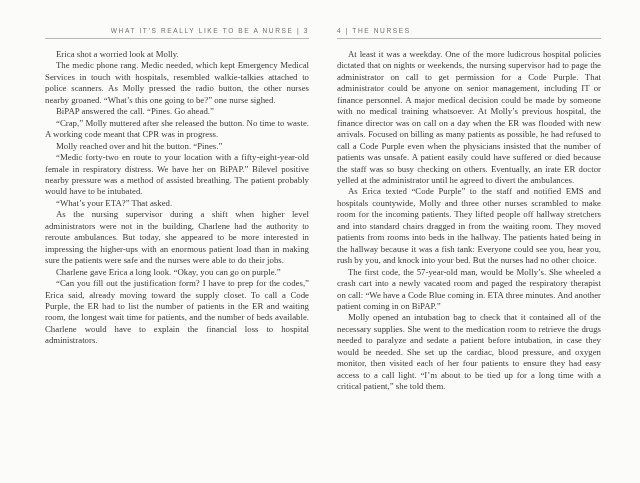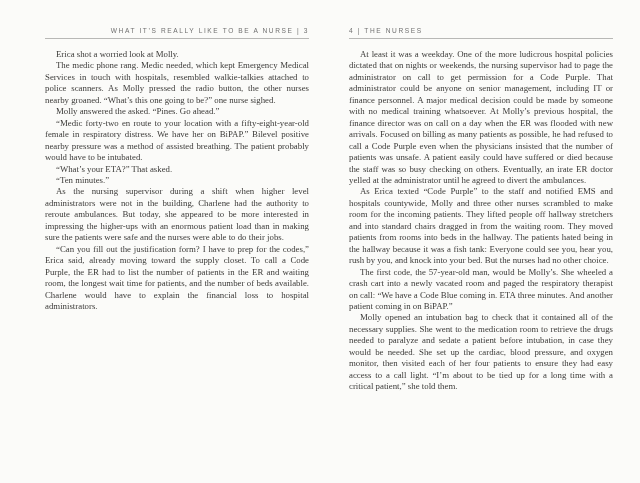--- a/index.html
+++ b/index.html
@@ -9,21 +9,21 @@
     height: 483px;
     background: #fbfbf9;
     overflow: hidden;
   }
   .spread {
     box-sizing: border-box;
     width: 640px;
     height: 483px;
     display: flex;
     padding: 20px 43px 0 45px;
-    gap: 40px;
+    gap: 28px;
   }
   .page {
     width: 264px;
     flex: 0 0 264px;
     overflow: hidden;
   }
   .running-header {
     font-family: "Liberation Sans", sans-serif;
     font-size: 6.6px;
     letter-spacing: 1.6px;
@@ -59,25 +59,27 @@
 <body>
 
 <div class="spread">
 
   <div class="page">
     <div class="running-header align-right">WHAT IT’S REALLY LIKE TO BE A NURSE | 3</div>
     <hr class="header-rule">
     <div class="page-body">
         <p><span>Erica shot a worried look at Molly.</span></p>
         <p><span>The medic phone rang. Medic needed, which kept Emergency Medical Services in touch with hospitals, resembled walkie-talkies attached to police scanners. As Molly pressed the radio button, the other nurses nearby groaned. “What’s this one going to be?” one nurse sighed.</span></p>
-        <p><span>Molly answered the asked. “Pines. Go ahead.”</span></p>
+        <p><span>BiPAP answered the call. “Pines. Go ahead.”</span></p>
+        <p><span>“Crap,” Molly muttered after she released the button. No time to waste. A working code meant that CPR was in progress.</span></p>
+        <p><span>Molly reached over and hit the button. “Pines.”</span></p>
         <p><span>“Medic forty-two en route to your location with a fifty-eight-year-old female in respiratory distress. We have her on BiPAP.” Bilevel positive nearby pressure was a method of assisted breathing. The patient probably would have to be intubated.</span></p>
         <p><span>“What’s your ETA?” That asked.</span></p>
-        <p><span>“Ten minutes.”</span></p>
         <p><span>As the nursing supervisor during a shift when higher level administrators were not in the building, Charlene had the authority to reroute ambulances. But today, she appeared to be more interested in impressing the higher-ups with an enormous patient load than in making sure the patients were safe and the nurses were able to do their jobs.</span></p>
+        <p><span>Charlene gave Erica a long look. “Okay, you can go on purple.”</span></p>
         <p><span>“Can you fill out the justification form? I have to prep for the codes,” Erica said, already moving toward the supply closet. To call a Code Purple, the ER had to list the number of patients in the ER and waiting room, the longest wait time for patients, and the number of beds available. Charlene would have to explain the financial loss to hospital administrators.</span></p>
       </div>
   </div>
 
   <div class="page">
     <div class="running-header align-left">4 | THE NURSES</div>
     <hr class="header-rule">
     <div class="page-body">
         <p><span>At least it was a weekday. One of the more ludicrous hospital policies dictated that on nights or weekends, the nursing supervisor had to page the administrator on call to get permission for a Code Purple. That administrator could be anyone on senior management, including IT or finance personnel. A major medical decision could be made by someone with no medical training whatsoever. At Molly’s previous hospital, the finance director was on call on a day when the ER was flooded with new arrivals. Focused on billing as many patients as possible, he had refused to call a Code Purple even when the physicians insisted that the number of patients was unsafe. A patient easily could have suffered or died because the staff was so busy checking on others. Eventually, an irate ER doctor yelled at the administrator until he agreed to divert the ambulances.</span></p>
         <p><span>As Erica texted “Code Purple” to the staff and notified EMS and hospitals countywide, Molly and three other nurses scrambled to make room for the incoming patients. They lifted people off hallway stretchers and into standard chairs dragged in from the waiting room. They moved patients from rooms into beds in the hallway. The patients hated being in the hallway because it was a fish tank: Everyone could see you, hear you, rush by you, and knock into your bed. But the nurses had no other choice.</span></p>

